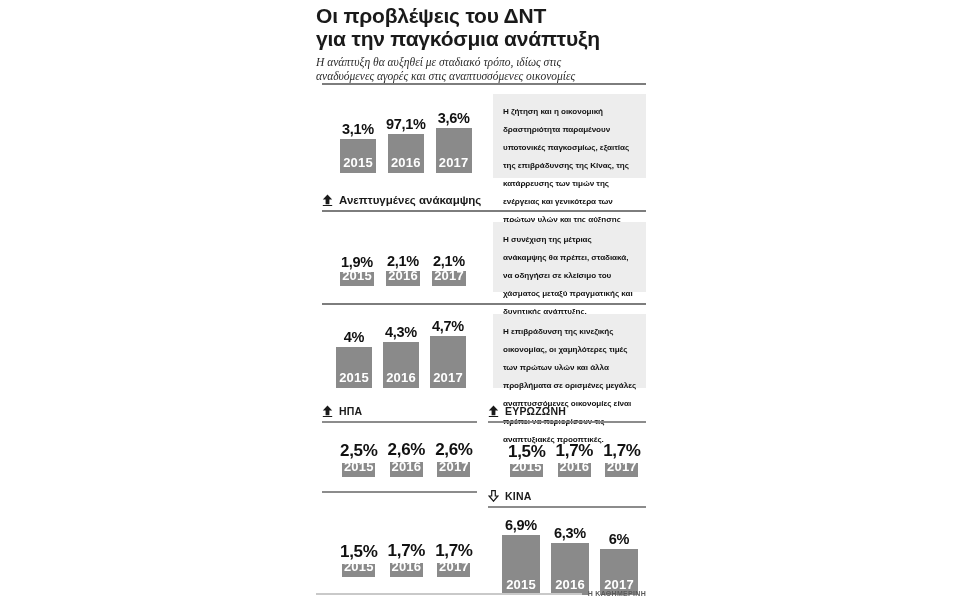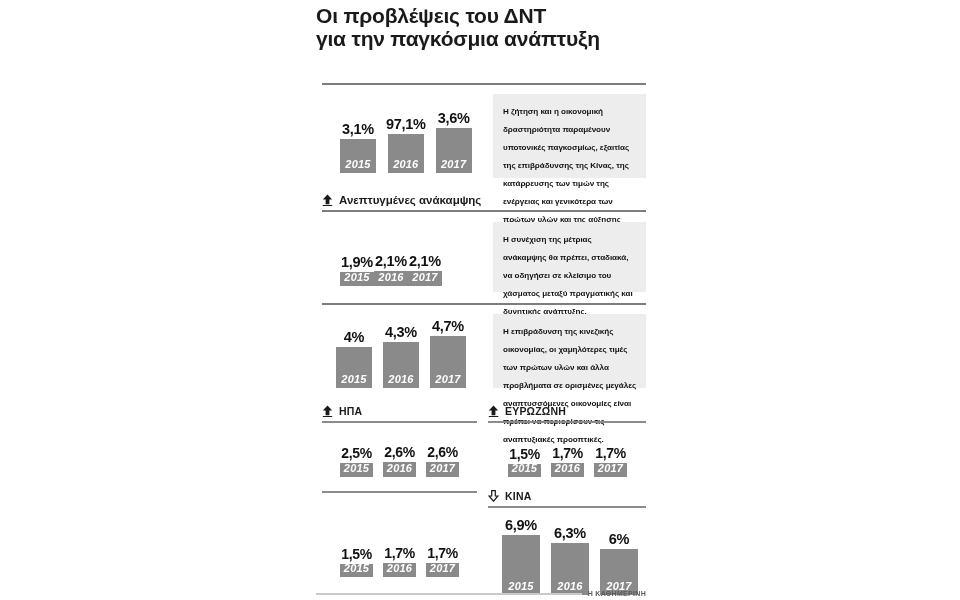--- a/index.html
+++ b/index.html
@@ -37,29 +37,28 @@
   .arw{width:11px;height:12px;flex:0 0 11px;display:block;}
 
   
   .block{position:relative;}
   .bars{position:absolute;display:flex;align-items:flex-end;text-align:right;}
   .bar-item{display:flex;flex-direction:column;align-items:center;}
   .bar-val{
     font-size:14.5px;font-weight:bold;color:#111;
     letter-spacing:-0.3px;margin-bottom:2px;white-space:nowrap;
   }
-  .bar-val.sm{font-size:14px;}
+  .bar-val.sm{font-size:17px;}
   .bar{
     background:#8a8a8a;display:flex;align-items:flex-end;justify-content:center;
     box-sizing:border-box;
   }
   .bar-yr{
-    font-size:11px;font-weight:bold;color:#ffffff;letter-spacing:0.2px;
+    font-size:13px;font-weight:bold;color:#ffffff;letter-spacing:0.2px;
     padding-bottom:3px;
-    font-style:italic;
   }
 
   
   .note{
     position:absolute;background:#ededed;box-sizing:border-box;
     font-size:8.1px;line-height:18px;color:#111;font-weight:bold;
     padding:9px 9px 8px 10px;letter-spacing:-0.05px;
   }
 
   
@@ -72,20 +71,21 @@
 
 <div class="sheet">
   <div class="col">
 
     <div>
       <div class="title">
         <div>Οι προβλέψεις του ΔΝΤ</div>
         <div>για την παγκόσμια ανάπτυξη</div>
       </div>
     </div>
+    <div class="subtitle">Η ανάπτυξη θα αυξηθεί με σταδιακό τρόπο, ιδίως στις αναδυόμενες αγορές και στις αναπτυσσόμενες οικονομίες</div>
 
     <div style="position:absolute;left:6px;top:80px;width:324px;">
       <div class="rule"></div>
 
       <div class="block" style="height:98px;">
         <div class="bars" style="left:18px;bottom:10px;gap:10px;">
           <div class="bar-item">
             <span class="bar-val">3,1%</span>
             <div class="bar" style="width:36px;height:34px;">
               <span class="bar-yr">2015</span>
@@ -112,21 +112,21 @@
       <div class="sect-head">
         <svg class="arw" viewBox="0 0 11 12">
           <path d="M5.5 0.5 L10.2 5.6 L7.4 5.6 L7.4 10.3 L3.6 10.3 L3.6 5.6 L0.8 5.6 Z" fill="#1a1a1a"></path>
           <rect x="0.8" y="11" width="9.4" height="1.1" fill="#1a1a1a"></rect>
         </svg>
         <span class="sect-title mixed">Ανεπτυγμένες ανάκαμψης</span>
       </div>
       <div class="rule"></div>
 
       <div class="block" style="height:88px;">
-        <div class="bars" style="left:18px;bottom:14px;">
+        <div class="bars" style="left:18px;bottom:14px;gap:12px;">
           <div class="bar-item">
             <span class="bar-val">1,9%</span>
             <div class="bar" style="width:34px;height:14px;">
               <span class="bar-yr">2015</span>
             </div>
           </div>
           <div class="bar-item">
             <span class="bar-val">2,1%</span>
             <div class="bar" style="width:34px;height:15px;">
               <span class="bar-yr">2016</span>

